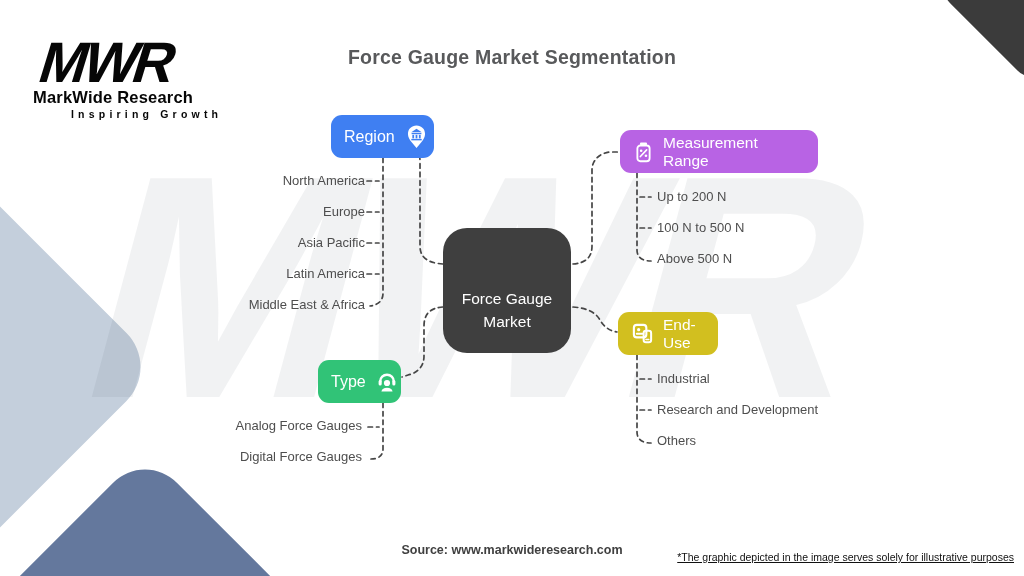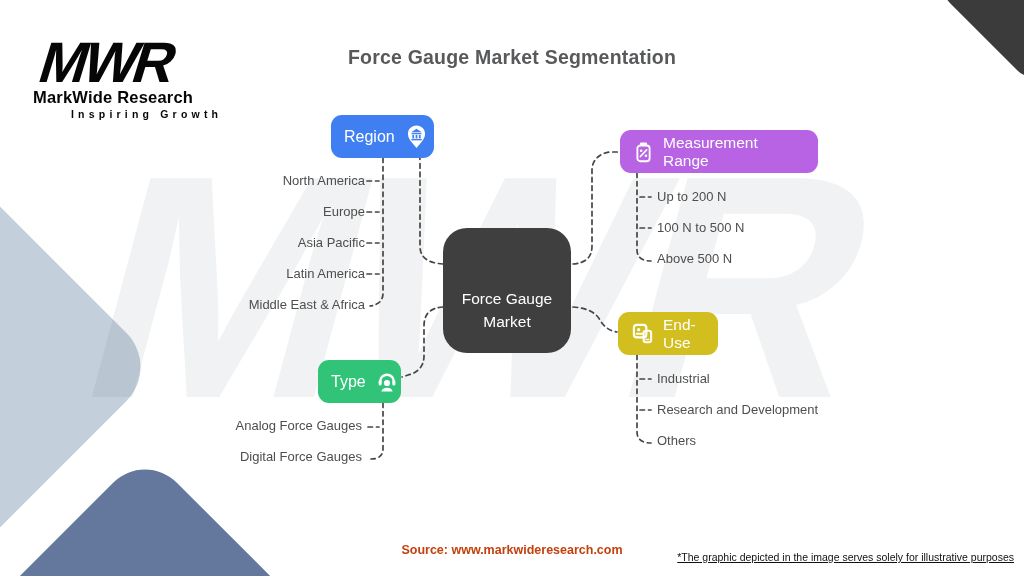--- a/index.html
+++ b/index.html
@@ -58,21 +58,21 @@
     display:flex;flex-direction:column;justify-content:flex-end;align-items:center;
     padding-bottom:20px;box-sizing:border-box;font-size:15.5px;line-height:23px;
     text-align:center;
   }
   
   .item{position:absolute;z-index:6;color:#4e4e4e;font-size:13px;white-space:nowrap;height:20px;line-height:20px;}
   .item.r{text-align:right;width:210px;}
   
   .source{
     position:absolute;z-index:6;left:0;right:0;top:543px;text-align:center;
-    font-size:12.5px;font-weight:700;color:#c2410c;
+    font-size:12.5px;font-weight:700;color:#404040;
   }
   .disclaimer{
     position:absolute;z-index:6;right:10px;top:551px;
     font-size:10.5px;font-weight:500;color:#111;text-decoration:underline;
   }
 </style>
 </head>
 <body>
 
 <div class="canvas">

